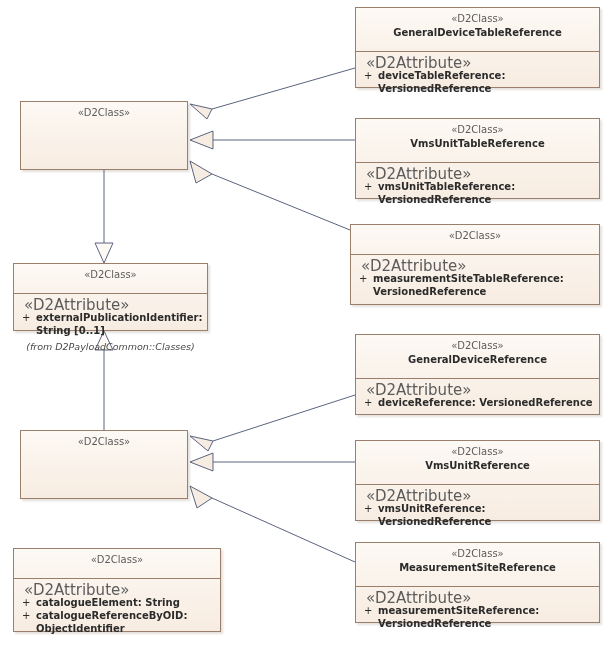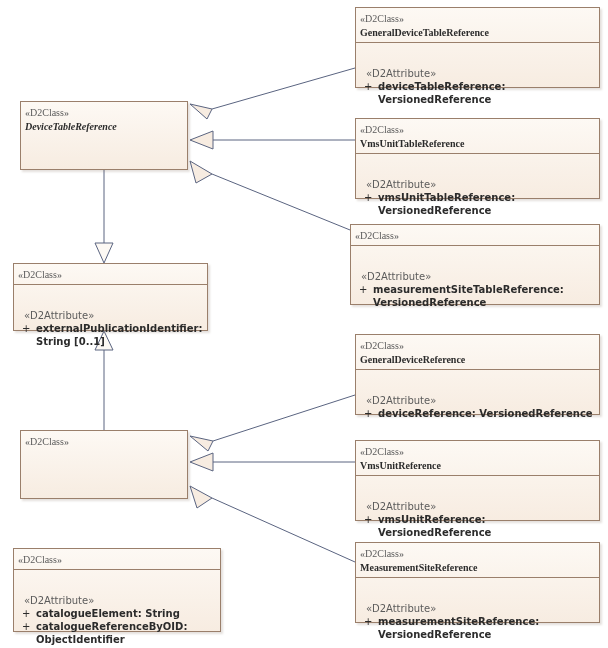--- a/index.html
+++ b/index.html
@@ -5,27 +5,27 @@
   html,body{margin:0;padding:0;background:#ffffff;}
   body{width:608px;height:648px;position:relative;overflow:hidden;
        font-family:"DejaVu Sans","Liberation Sans",sans-serif;}
   #canvas{position:absolute;left:0;top:0;width:608px;height:648px;}
   svg.edges{position:absolute;left:0;top:0;width:608px;height:648px;pointer-events:none;}
 
   .umlbox{position:absolute;box-sizing:border-box;
           border:1px solid #9a7f6b;
           background:linear-gradient(to bottom,#fdf9f4 0%,#f7ece1 100%);
           box-shadow:2px 2px 2px rgba(120,100,85,.20);}
-  .umlbox .hdr{box-sizing:border-box;padding:5px 4px 3px;font-family:Liberation Serif, serif;}
+  .umlbox .hdr{box-sizing:border-box;padding:5px 4px 12px;text-align:center;}
   .umlbox .hdr.withsep{border-bottom:1px solid #9a7f6b;}
   .stereo{font-size:10px;color:#5b5b5b;line-height:12px;letter-spacing:0px;}
   .cname{font-size:10px;font-weight:bold;color:#2b2b2b;line-height:13px;margin-top:1px;}
   .cname.abstract{font-style:italic;font-weight:bold;}
   .attrs{box-sizing:border-box;padding:5px 4px 5px 6px;}
-  .attrs .astereo{font-size:10px;color:#5b5b5b;line-height:12px;padding-left:4px;margin-top:20px;}
+  .attrs .astereo{font-size:15px;color:#5b5b5b;line-height:12px;padding-left:4px;}
   .attrrow{display:flex;align-items:flex-start;font-size:10px;color:#2b2b2b;line-height:13px;}
   .attrrow .vis{width:14px;flex:0 0 14px;text-align:left;padding-left:2px;color:#2b2b2b;}
   .attrrow .atxt{flex:1 1 auto;font-weight:bold;}
   .emptybody{}
   .note{position:absolute;font-size:9.5px;font-style:italic;color:#4a4a4a;
         text-align:center;width:100%;line-height:12px;}
 </style>
 </head>
 <body>
 
@@ -70,37 +70,37 @@
 
     <g>
       <path d="M 355 562 L 212 498" fill="none" stroke="#5a6480" stroke-width="1"></path>
       <path d="M 212 498 L 190 486 L 197 508 Z" fill="#f7ece1" stroke="#5a6480" stroke-width="1"></path>
     </g>
   </svg>
 
   <div class="umlbox" style="left:20px;top:101px;width:168px;height:69px;">
     <div class="hdr">
       <div class="stereo">«D2Class»</div>
-      <div class="cname abstract">DeviceTableReference</div>
     </div>
     <div class="emptybody"></div>
   </div>
 
   <div class="umlbox" style="left:13px;top:263px;width:195px;height:68px;">
     <div class="hdr withsep">
       <div class="stereo">«D2Class»</div>
     </div>
     <div class="attrs">
       <div class="astereo">«D2Attribute»</div>
       <div class="attrrow">
         <span class="vis">+</span>
         <span class="atxt">externalPublicationIdentifier: String [0..1]</span>
       </div>
     </div>
   </div>
+  <div class="note" style="left:13px;top:341px;width:195px;">(from D2PayloadCommon::Classes)</div>
 
   <div class="umlbox" style="left:20px;top:430px;width:168px;height:69px;">
     <div class="hdr">
       <div class="stereo">«D2Class»</div>
     </div>
     <div class="emptybody"></div>
   </div>
 
   <div class="umlbox" style="left:13px;top:548px;width:208px;height:84px;">
     <div class="hdr withsep">

